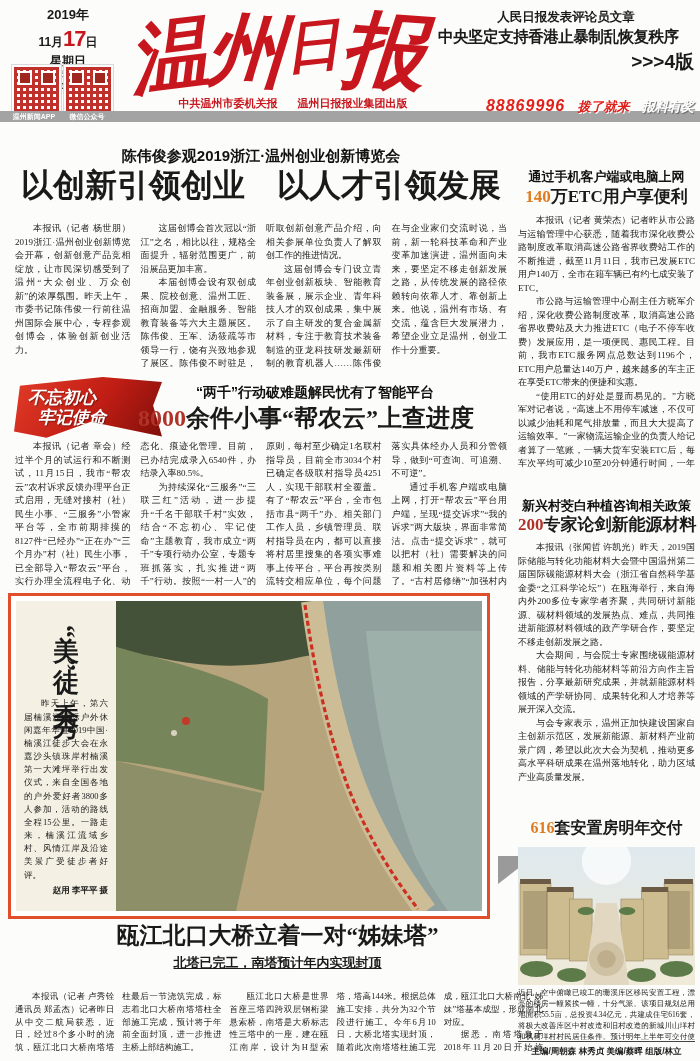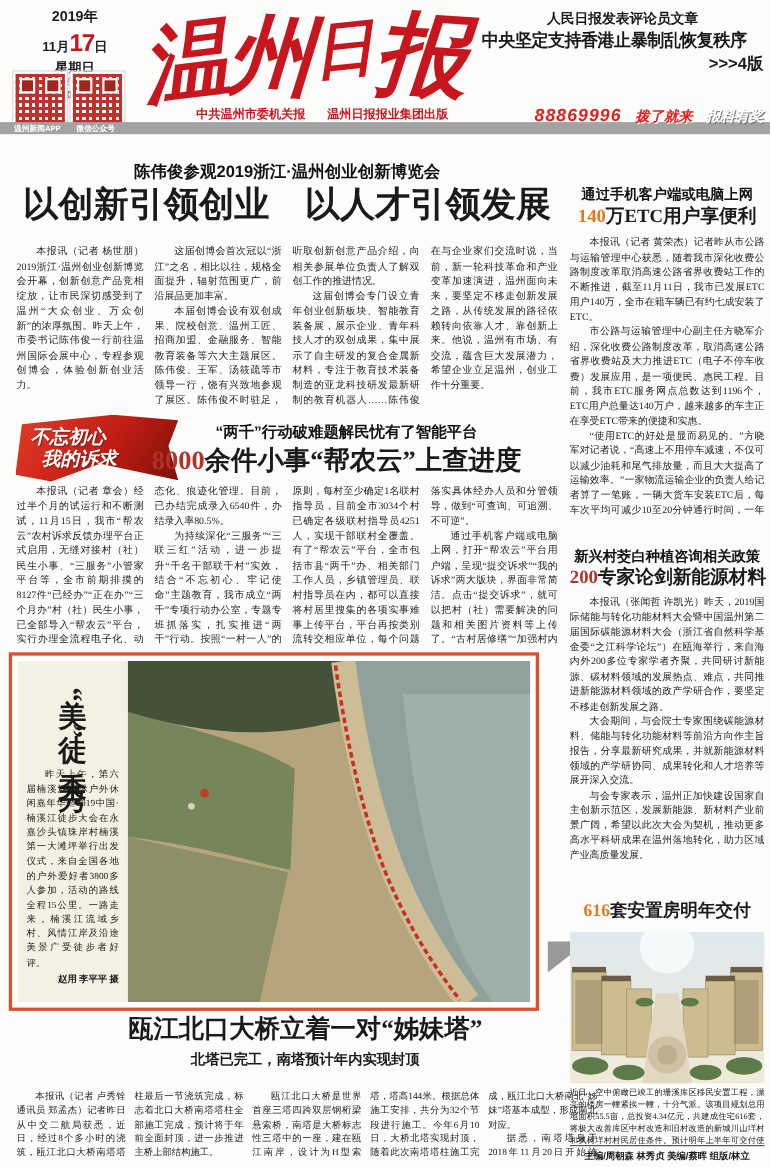--- a/index.html
+++ b/index.html
@@ -34,21 +34,21 @@
   .mc2{font-size:56px!important;transform:rotate(-6deg) translateY(-6px);}
   .mc3{font-size:84px!important;transform:rotate(4deg);}
   .org-line{left:138px;top:96px;width:310px;display:flex;gap:20px;justify-content:center;
       color:#c8161e;font-size:11px;font-weight:bold;align-items:center;}
   .commentary{left:438px;top:9px;width:256px;}
   .commentary .kick{font-size:12.5px;font-weight:bold;text-align:center;}
   .commentary .head{font-size:16px;font-weight:900;letter-spacing:-0.5px;white-space:nowrap;
       transform:scaleX(0.97);transform-origin:left;margin-top:1px;}
   .commentary .excerpt{font-family:"Liberation Serif",serif;font-style:italic;font-size:8.5px;
       line-height:1.45;text-align:justify;text-indent:2em;margin-top:3px;color:#222;}
-  .commentary .pageref{font-size:15px;font-weight:900;text-align:right;margin-top:1px;}
+  .commentary .pageref{font-size:19px;font-weight:900;text-align:right;margin-top:1px;}
   .hotline{right:6px;top:97px;z-index:4;font-style:italic;font-weight:900;white-space:nowrap;}
   .hotline .num{color:#e0201a;font-size:16px;letter-spacing:1px;padding-left:44px;}
   .hotline .s1{color:#e0201a;font-size:13px;text-shadow:1px 1px 0 #fff;margin-left:8px;}
   .hotline .s2{color:#fff;font-size:13px;text-shadow:1px 1px 1px #666;margin-left:8px;}
 
   
   .kicker{font-weight:bold;text-align:center;color:#111;}
   .lead-kicker{left:15px;top:147px;width:492px;font-size:15px;}
   .lead-headline{left:15px;top:164px;width:492px;font-size:32px;font-weight:900;
       text-align:center;letter-spacing:0px;white-space:nowrap;}
@@ -103,21 +103,21 @@
   .housing-photo svg{width:100%;height:100%;display:block;}
   .housing-caption{top:988px;height:52px;overflow:hidden;font-family:"Liberation Serif",serif;
       font-size:7.5px;line-height:1.45;text-align:justify;}
   .housing-caption .cap{text-indent:2em;}
   .side-rule{top:1041px;height:1px;background:#444;}
   .footer-credits{top:1046px;font-size:8.5px;font-weight:bold;text-align:center;white-space:nowrap;}
 
   
   .bridge-headline{left:15px;top:920px;width:525px;font-size:23px;font-weight:900;
       text-align:center;font-family:"Liberation Serif",serif;white-space:nowrap;}
-  .bridge-subhead{left:15px;top:954px;width:525px;font-size:13px;font-weight:bold;text-align:center;}
+  .bridge-subhead{left:15px;top:954px;width:525px;font-size:13px;font-weight:bold;text-align:center;text-decoration:underline;}
   .bridge-body{left:15px;top:990px;width:528px;height:71px;column-count:5;column-gap:8px;
       font-size:8.5px;}
 </style>
 </head>
 <body>
 
 <div id="paper">
 
   <div class="abs date-block">
     <div class="date-year">2019年</div>
@@ -160,21 +160,21 @@
   <div class="abs lead-headline">以创新引领创业　以人才引领发展</div>
   <div class="abs body-cols lead-body">
       <p>本报讯（记者 杨世朋）2019浙江·温州创业创新博览会开幕，创新创意产品竞相绽放，让市民深切感受到了温州“大众创业、万众创新”的浓厚氛围。昨天上午，市委书记陈伟俊一行前往温州国际会展中心，专程参观创博会，体验创新创业活力。</p>
       <p>这届创博会首次冠以“浙江”之名，相比以往，规格全面提升，辐射范围更广，前沿展品更加丰富。</p>
       <p>本届创博会设有双创成果、院校创意、温州工匠、招商加盟、金融服务、智能教育装备等六大主题展区。陈伟俊、王军、汤筱疏等市领导一行，饶有兴致地参观了展区。陈伟俊不时驻足，听取创新创意产品介绍，向相关参展单位负责人了解双创工作的推进情况。</p>
       <p>这届创博会专门设立青年创业创新板块、智能教育装备展，展示企业、青年科技人才的双创成果，集中展示了自主研发的复合金属新材料，专注于教育技术装备制造的亚龙科技研发最新研制的教育机器人……陈伟俊在与企业家们交流时说，当前，新一轮科技革命和产业变革加速演进，温州面向未来，要坚定不移走创新发展之路，从传统发展的路径依赖转向依靠人才、靠创新上来。他说，温州有市场、有交流，蕴含巨大发展潜力，希望企业立足温州，创业工作十分重要。</p>
     </div>
 
   <div class="abs flag">
     <div>不忘初心</div>
-    <div class="l2">我的诉求</div>
+    <div class="l2">牢记使命</div>
   </div>
   <div class="abs kicker camp-kicker">“两千”行动破难题解民忧有了智能平台</div>
   <div class="abs camp-headline">
     <span class="num-red">8000</span><span>余件小事“帮农云”上查进度</span>
   </div>
   <div class="abs body-cols camp-body">
       <p>本报讯（记者 章会）经过半个月的试运行和不断测试，11月15日，我市“帮农云”农村诉求反馈办理平台正式启用，无缝对接村（社）民生小事、“三服务”小管家平台等，全市前期排摸的8127件“已经办”“正在办”“三个月办”村（社）民生小事，已全部导入“帮农云”平台，实行办理全流程电子化、动态化、痕迹化管理。目前，已办结完成录入6540件，办结录入率80.5%。</p>
       <p>为持续深化“三服务”“三联三红”活动，进一步提升“千名干部联千村”实效，结合“不忘初心、牢记使命”主题教育，我市成立“两千”专项行动办公室，专题专班抓落实，扎实推进“两千”行动。按照“一村一人”的原则，每村至少确定1名联村指导员，目前全市3034个村已确定各级联村指导员4251人，实现干部联村全覆盖。有了“帮农云”平台，全市包括市县“两千”办、相关部门工作人员，乡镇管理员、联村指导员在内，都可以直接将村居里搜集的各项实事难事上传平台，平台再按类别流转交相应单位，每个问题落实具体经办人员和分管领导，做到“可查询、可追溯、不可逆”。</p>
       <p>通过手机客户端或电脑上网，打开“帮农云”平台用户端，呈现“提交诉求”“我的诉求”两大版块，界面非常简洁。点击“提交诉求”，就可以把村（社）需要解决的问题和相关图片资料等上传了。“古村居修缮”“加强村内流动摊贩管理”“新兴村茭白种植咨询相关政策”大大小小的问题，平台都会及时转交相应单位，及时予以回应。</p>
     </div>

